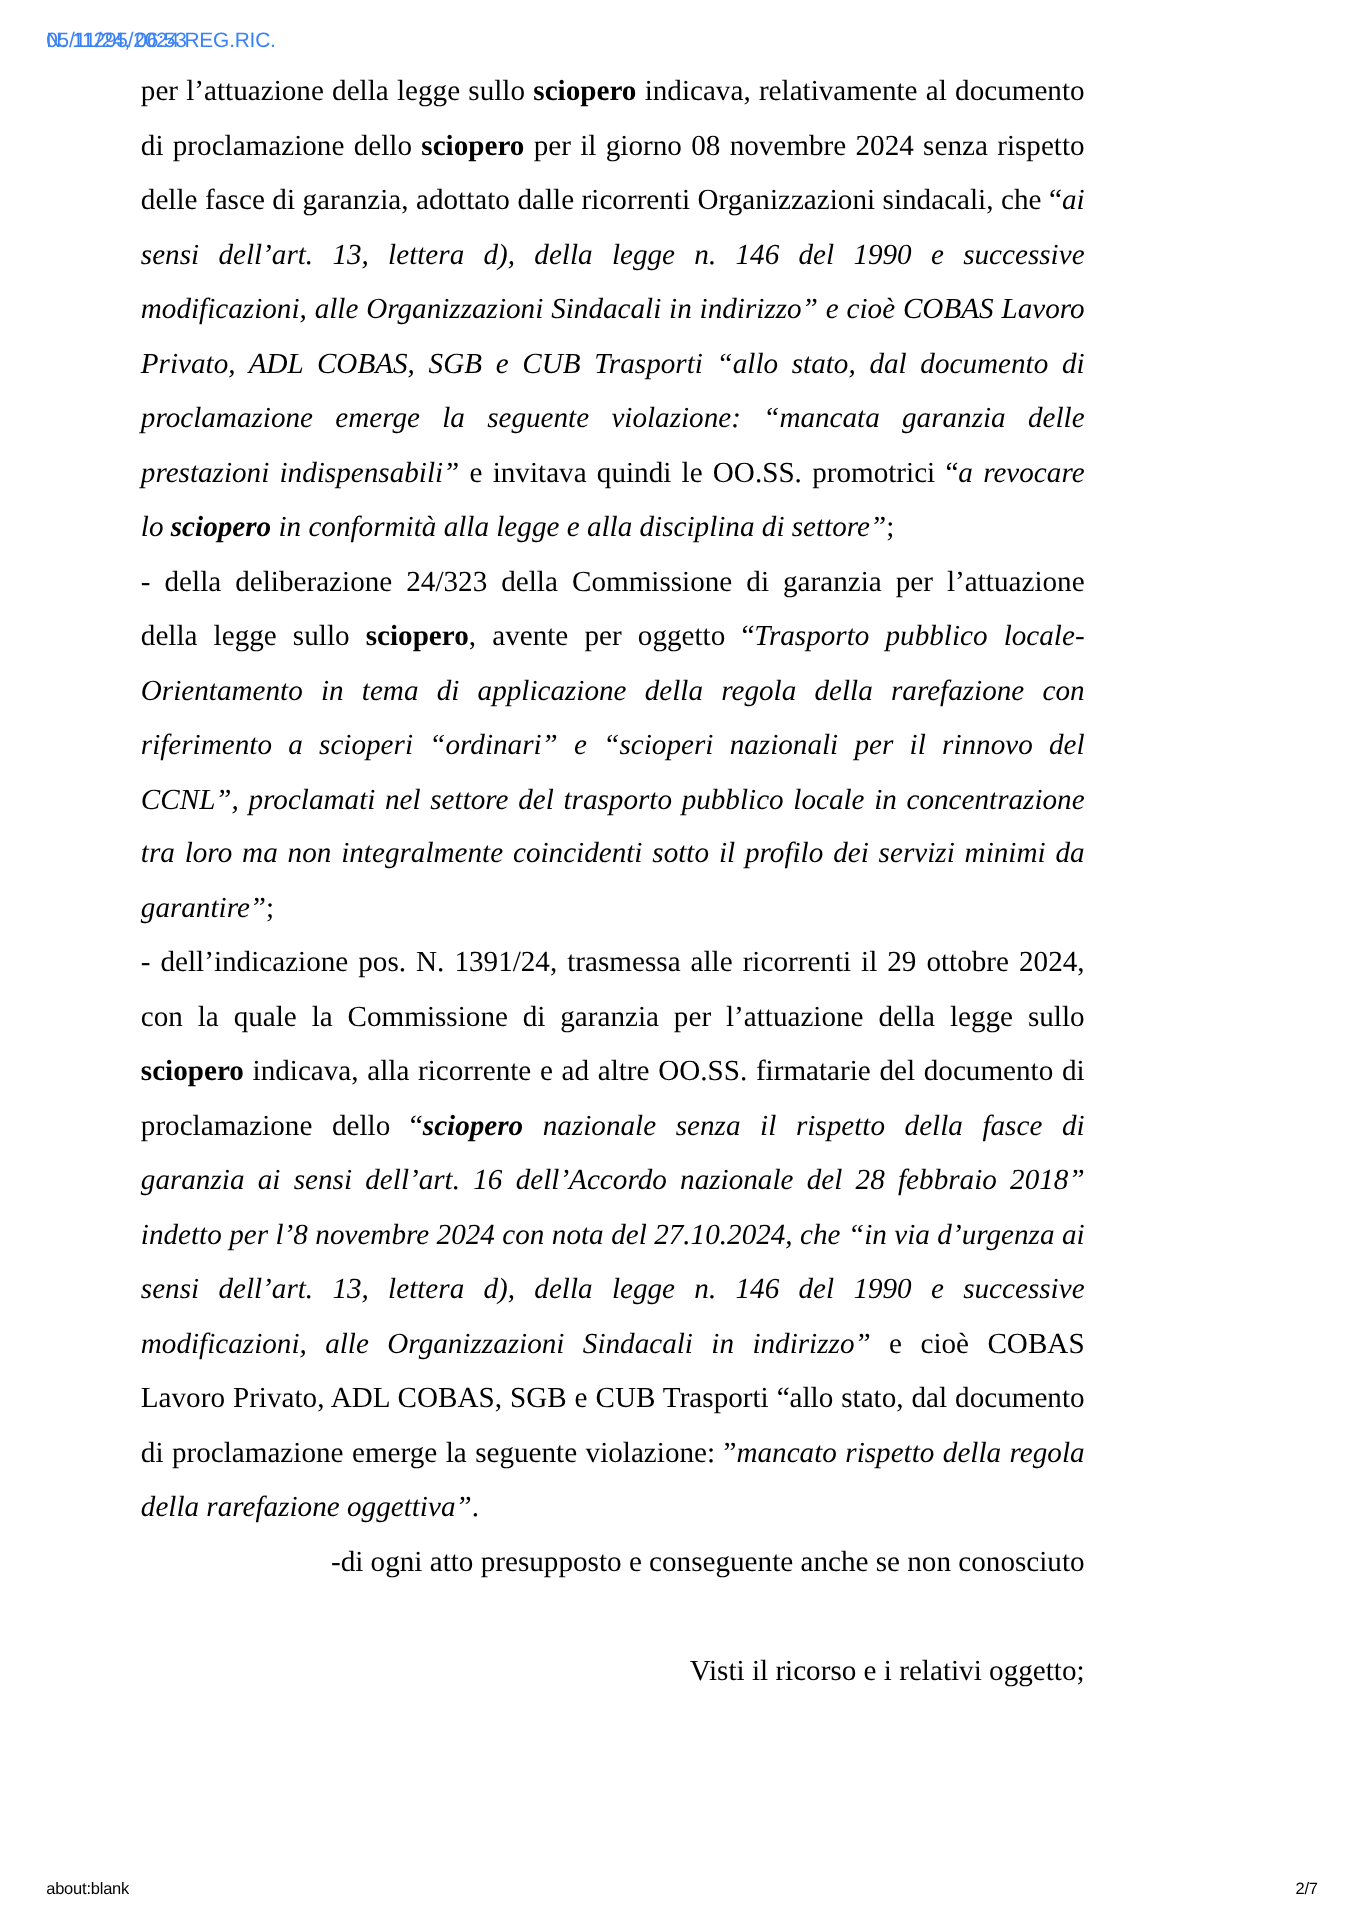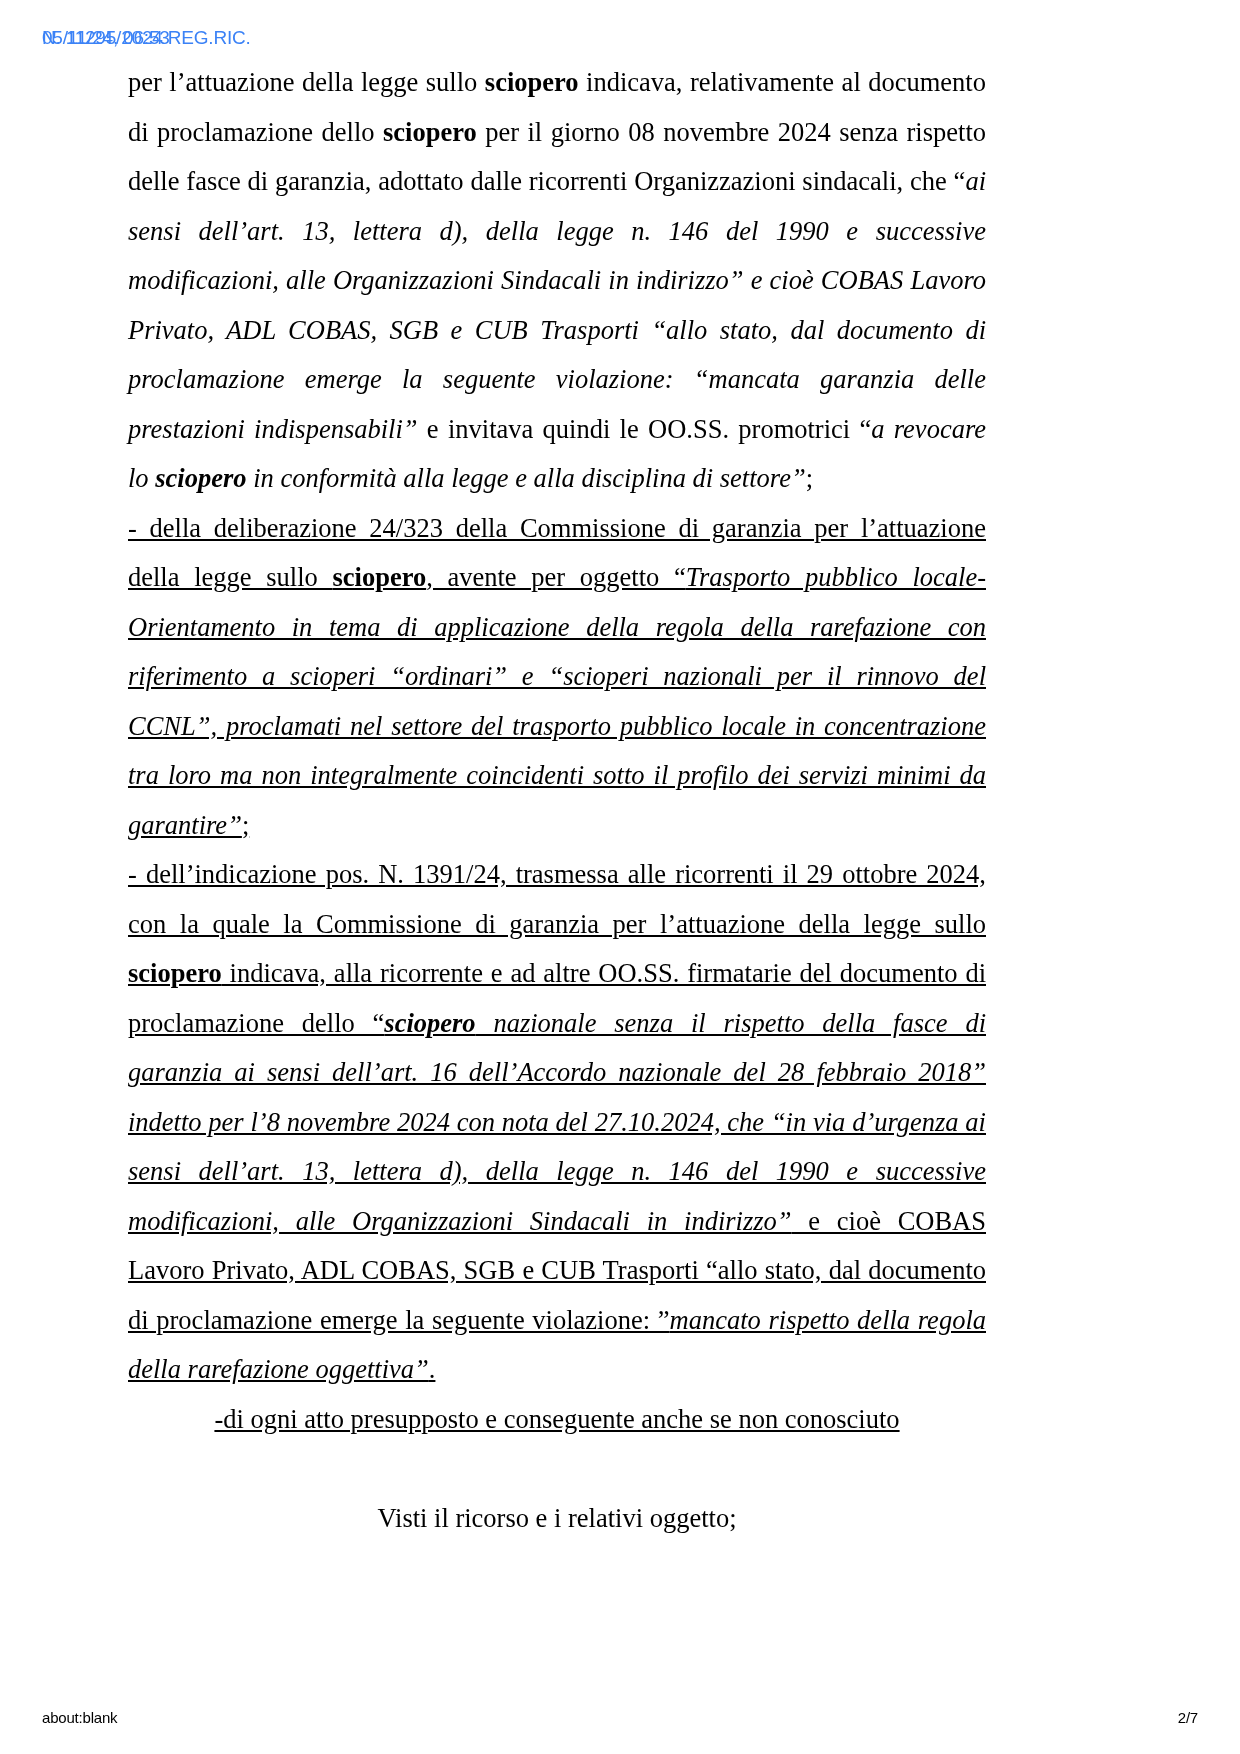--- a/index.html
+++ b/index.html
@@ -73,25 +73,24 @@
   .doc-par {
     margin: 0;
     text-align: justify;
     text-justify: inter-word;
     font-size: 26.5px;
     line-height: 49.5px;
     font-family: "Liberation Serif", "DejaVu Serif", serif;
     -webkit-font-smoothing: antialiased;
   }
   .doc-par.nojust {
-    text-align: center;
+    text-align: right;
   }
   .doc-par + .doc-par {
     margin-top: 0;
-    text-decoration: underline;
   }
   .doc-par .b  { font-weight: bold; }
   .doc-par .i  { font-style: italic; }
   .doc-par .bi { font-weight: bold; font-style: italic; }
 
   .spacer-line { height: 49.5px; }
 </style>
 </head>
 <body>
 

